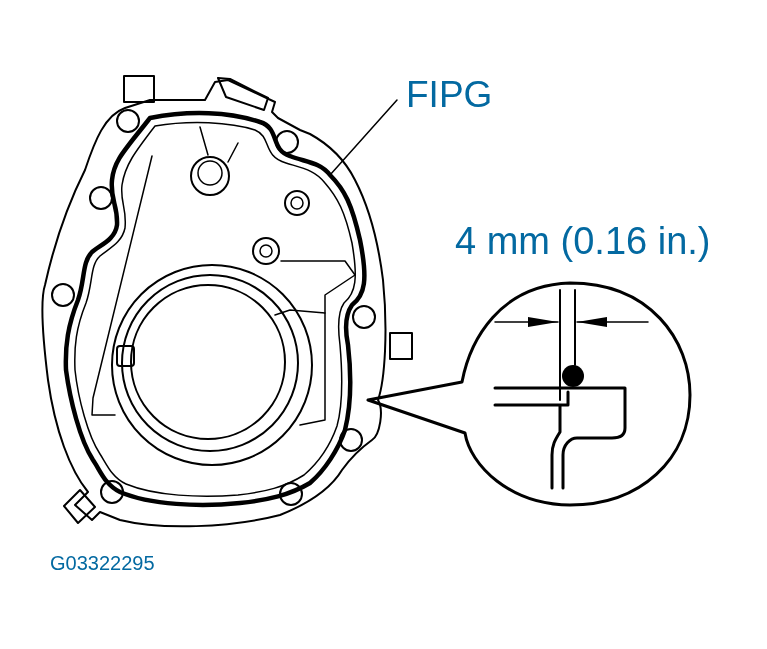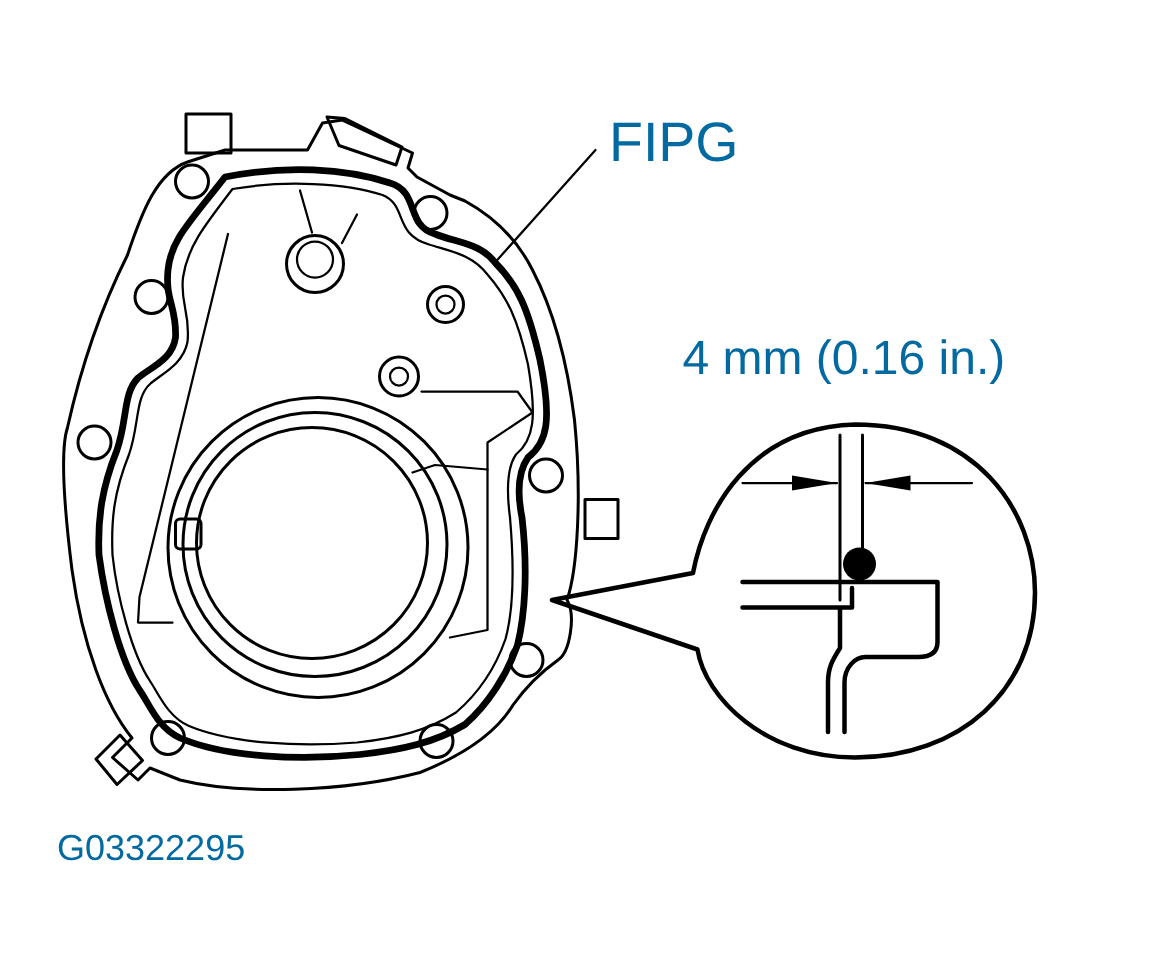--- a/index.html
+++ b/index.html
@@ -1,21 +1,21 @@
 <!DOCTYPE html>
 <html><head>
 <meta charset="utf-8">
 <style>
   html, body { margin: 0; padding: 0; background: #ffffff; }
   body { width: 767px; height: 649px; position: relative; overflow: hidden; font-family: "Liberation Sans", sans-serif; }
   .canvas { position: absolute; left: 0; top: 0; width: 767px; height: 649px; }
   .label { position: absolute; color: #0369a1; font-family: "Liberation Sans", sans-serif; white-space: nowrap; }
   .label-fipg { left: 406px; top: 74px; font-size: 37px; }
-  .label-dim { left: 455px; top: 220px; font-size: 32px; }
-  .label-id { left: 38px; top: 552px; font-size: 24px; }
+  .label-dim { left: 455px; top: 220px; font-size: 38px; }
+  .label-id { left: 50px; top: 552px; font-size: 20px; }
 </style>
 </head>
 <body>
 
 <svg class="canvas" viewBox="0 0 767 649" xmlns="http://www.w3.org/2000/svg">
   <g fill="none" stroke="#000" stroke-linejoin="round" stroke-linecap="round">
 
     <path stroke-width="2" d="M150,100 L205,100 L215,82 L228,80 L275,102 L272,112 L278,118 L300,130 L310,134
          C330,145 345,160 355,180 C368,205 378,240 383,280 C388,330 385,380 378,400
          C384,410 380,435 372,440 C365,445 352,456 342,470 C330,490 305,505 280,515

